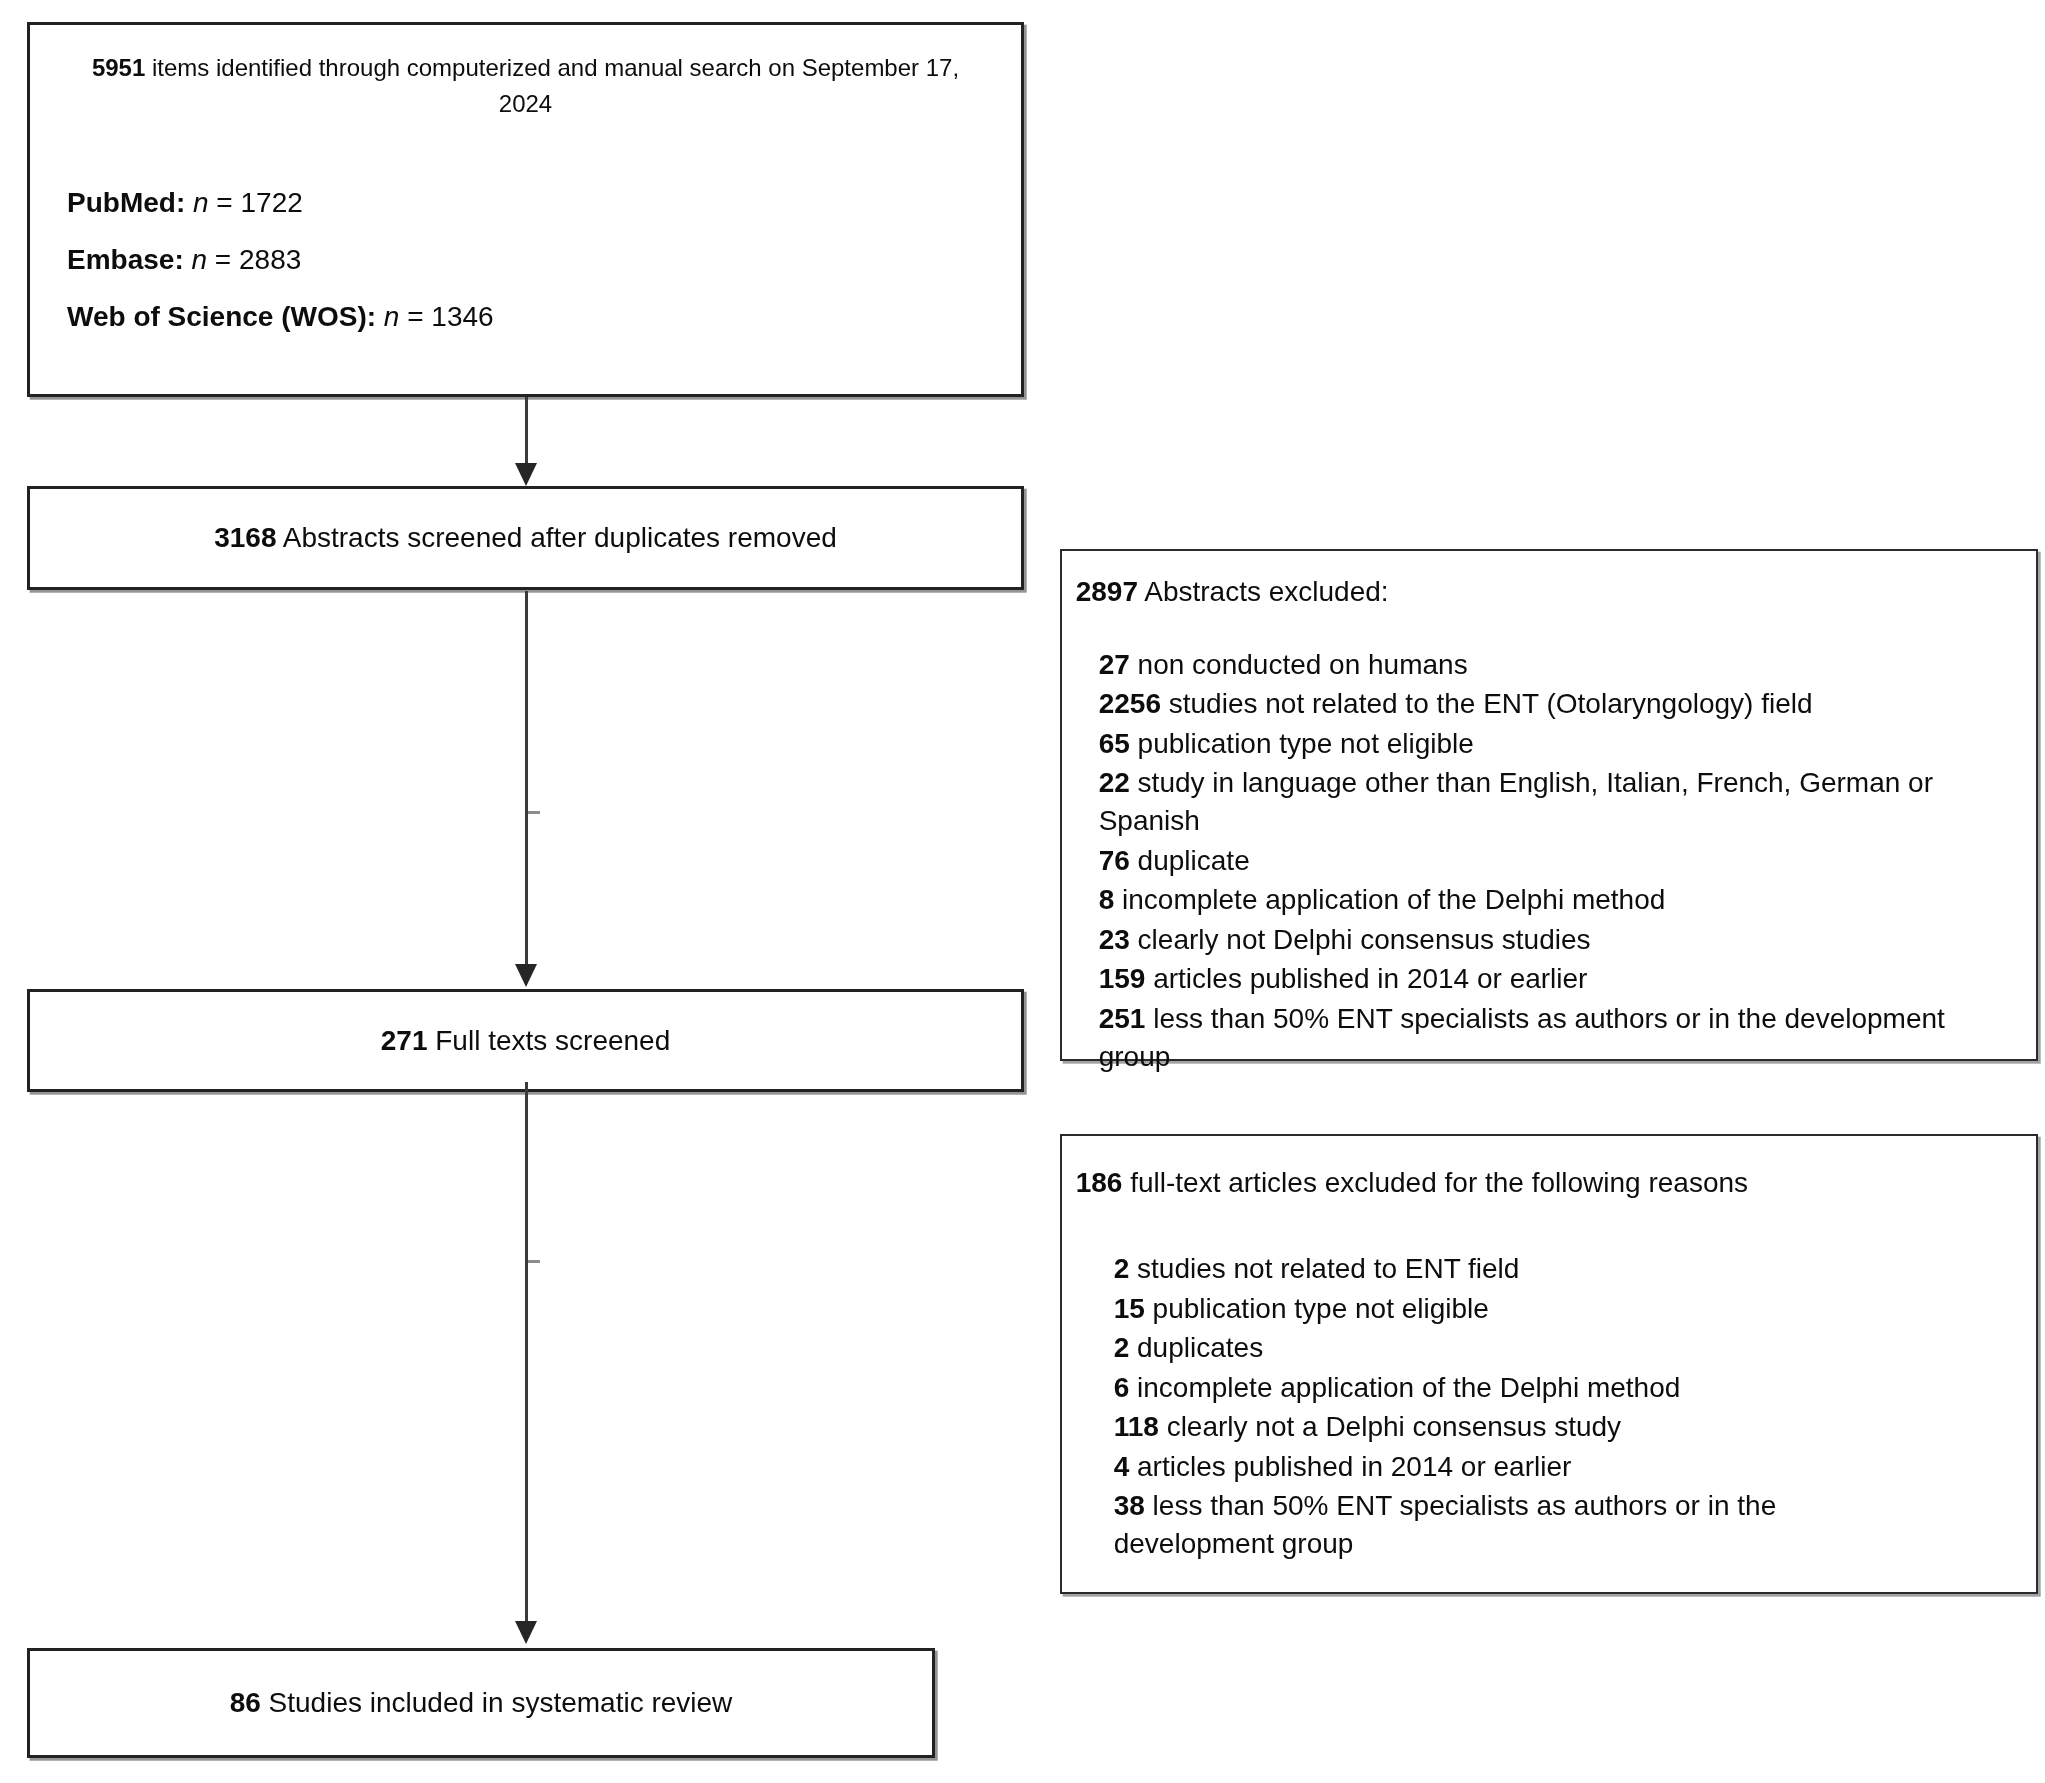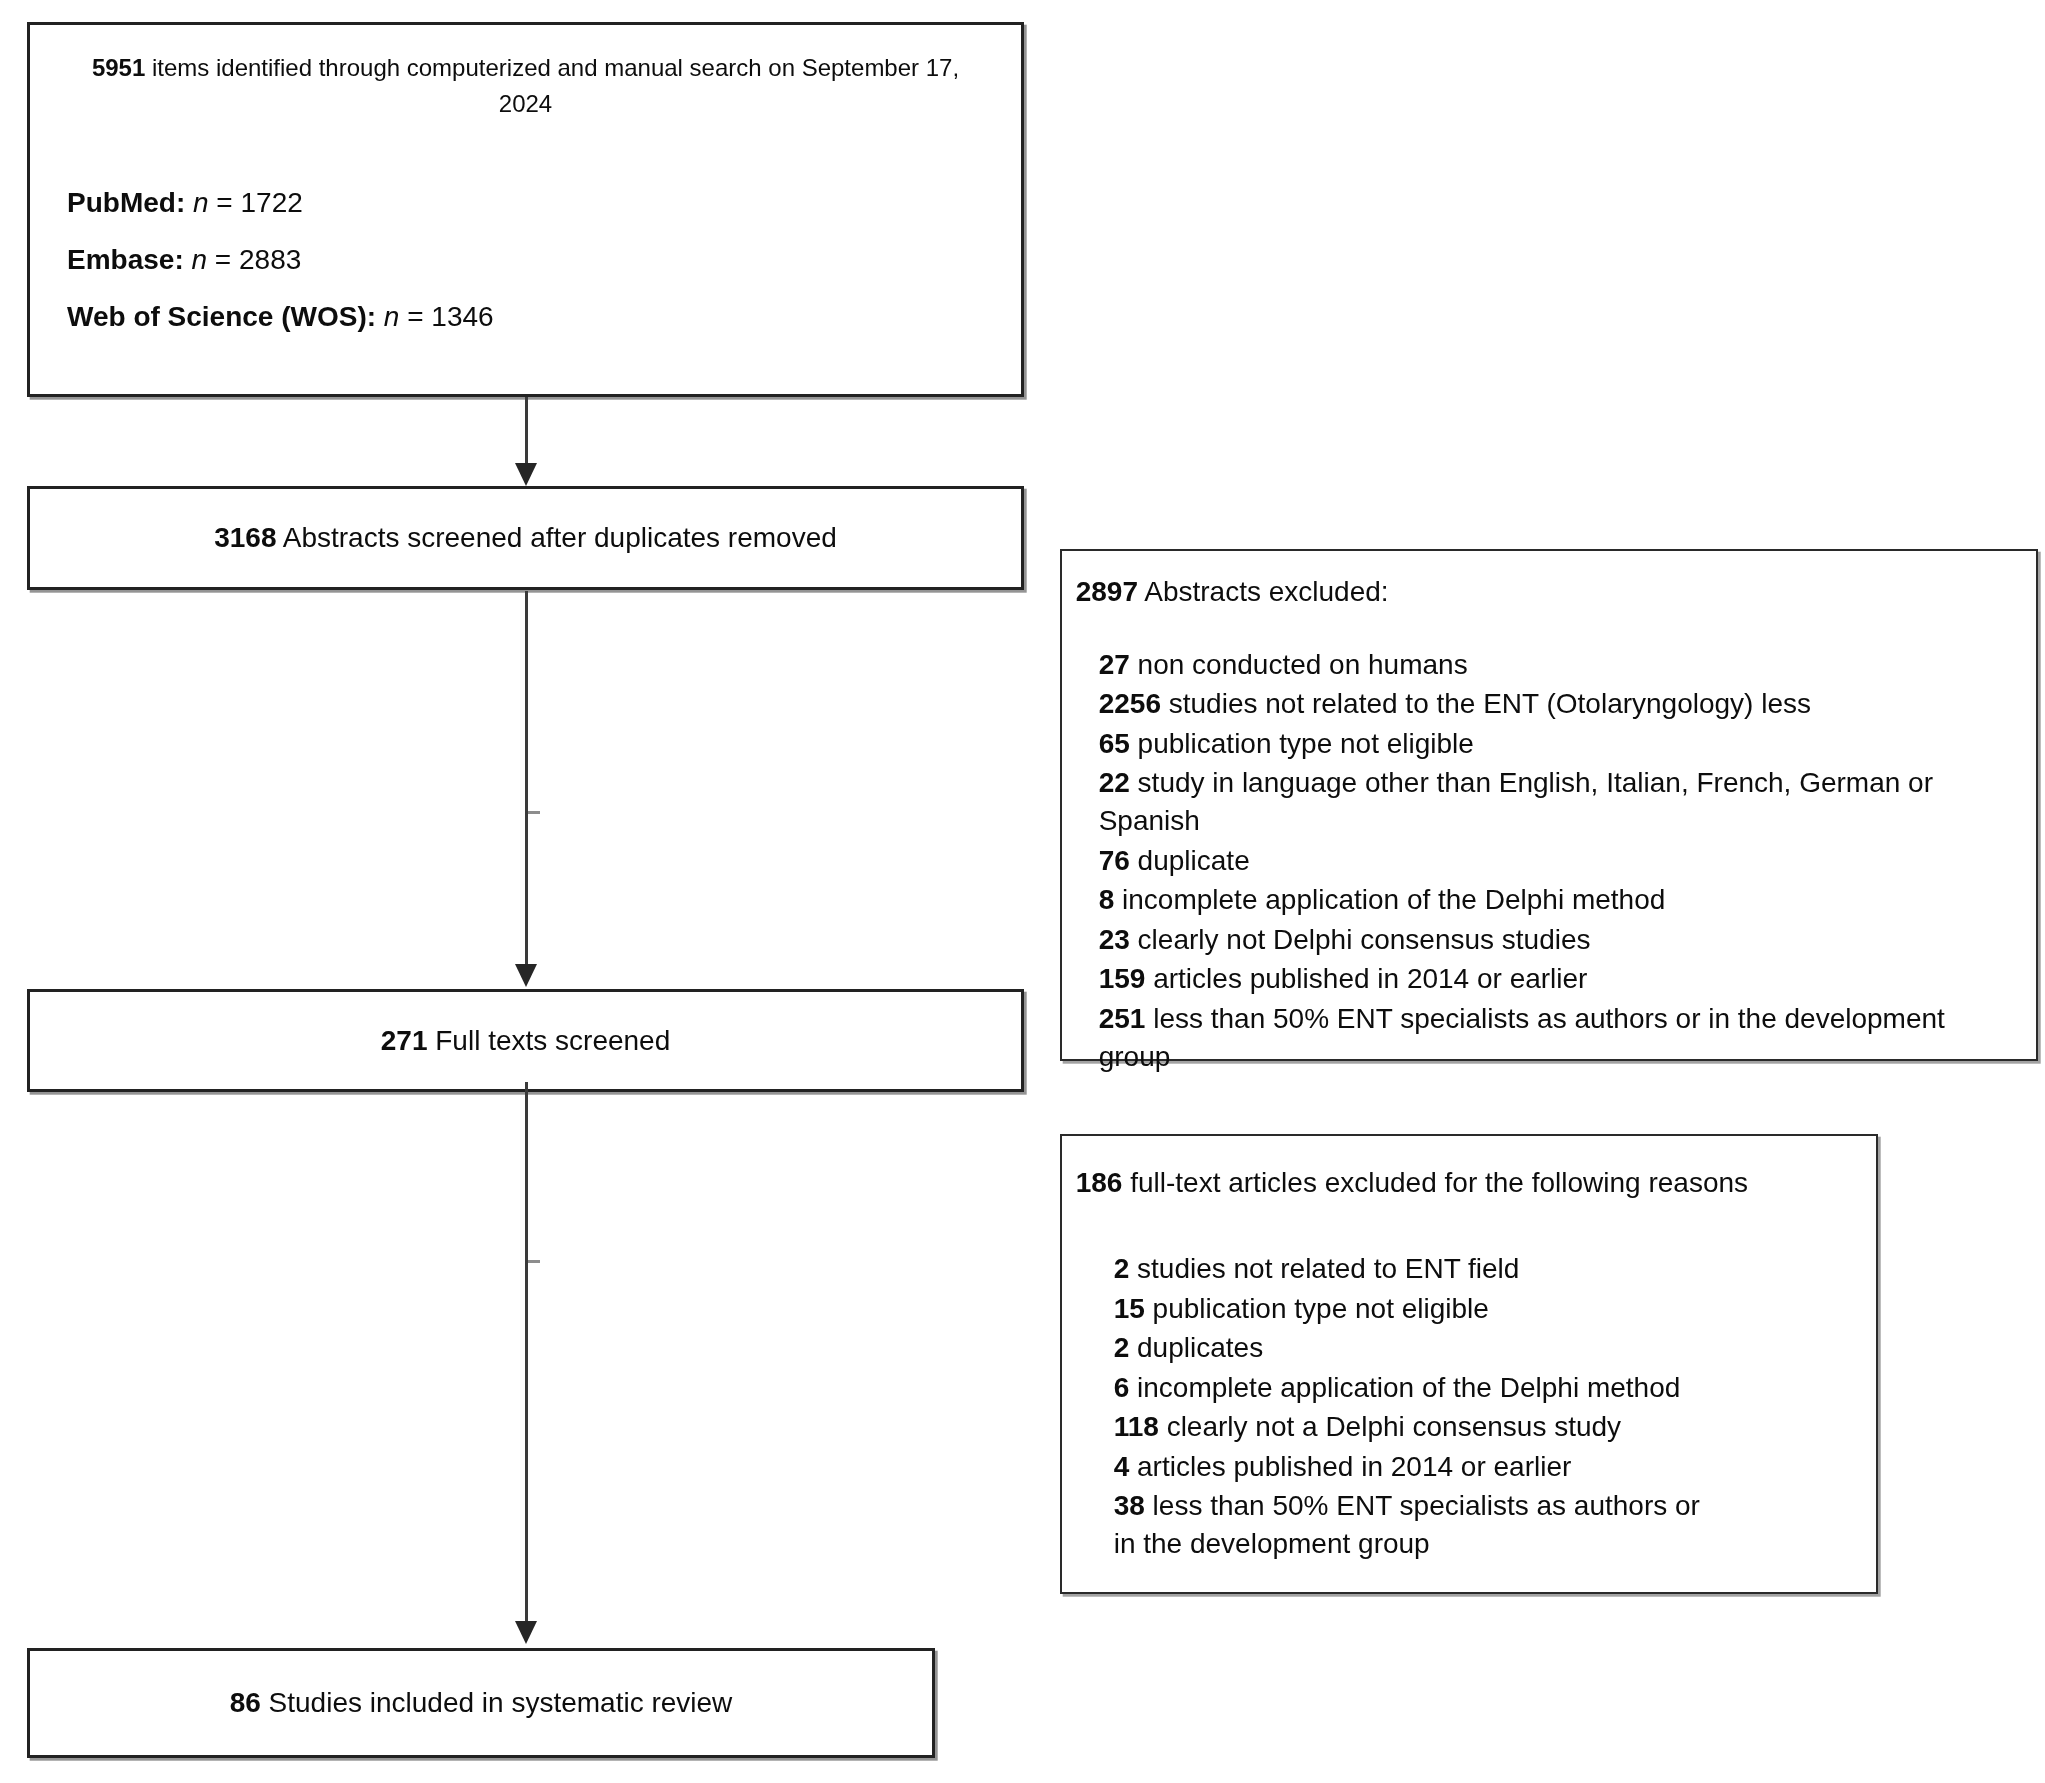--- a/index.html
+++ b/index.html
@@ -101,21 +101,21 @@
   #panel-abstracts-excluded {
     left: 1040px;
     top: 549px;
     width: 978px;
     height: 512px;
     padding: 26px 15px 13.7px 13.7px;
   }
   #panel-fulltexts-excluded {
     left: 1040px;
     top: 1134px;
-    width: 818px;
+    width: 978px;
     height: 460px;
     padding: 31.5px 15px 13.7px 13.7px;
   }
   .exclusion .panel-head {
     font-size: 28px;
     line-height: 1.1;
     white-space: nowrap;
   }
   .exclusion .reasons {
     margin-top: 38px;
@@ -189,21 +189,21 @@
 
 <div class="exclusion" id="panel-abstracts-excluded">
   <div class="panel-head">
     <span class="b">2897</span><span> Abstracts excluded:</span>
   </div>
   <div class="reasons">
     <div class="reason">
       <span class="b">27</span><span> non conducted on humans</span>
     </div>
     <div class="reason">
-      <span class="b">2256</span><span> studies not related to the ENT (Otolaryngology) less</span>
+      <span class="b">2256</span><span> studies not related to the ENT (Otolaryngology) field</span>
     </div>
     <div class="reason">
       <span class="b">65</span><span> publication type not eligible</span>
     </div>
     <div class="reason wrap" style="padding-right:18px;">
       <span class="b">22</span><span> study in language other than English, Italian, French, German or Spanish</span>
     </div>
     <div class="reason">
       <span class="b">76</span><span> duplicate</span>
     </div>

